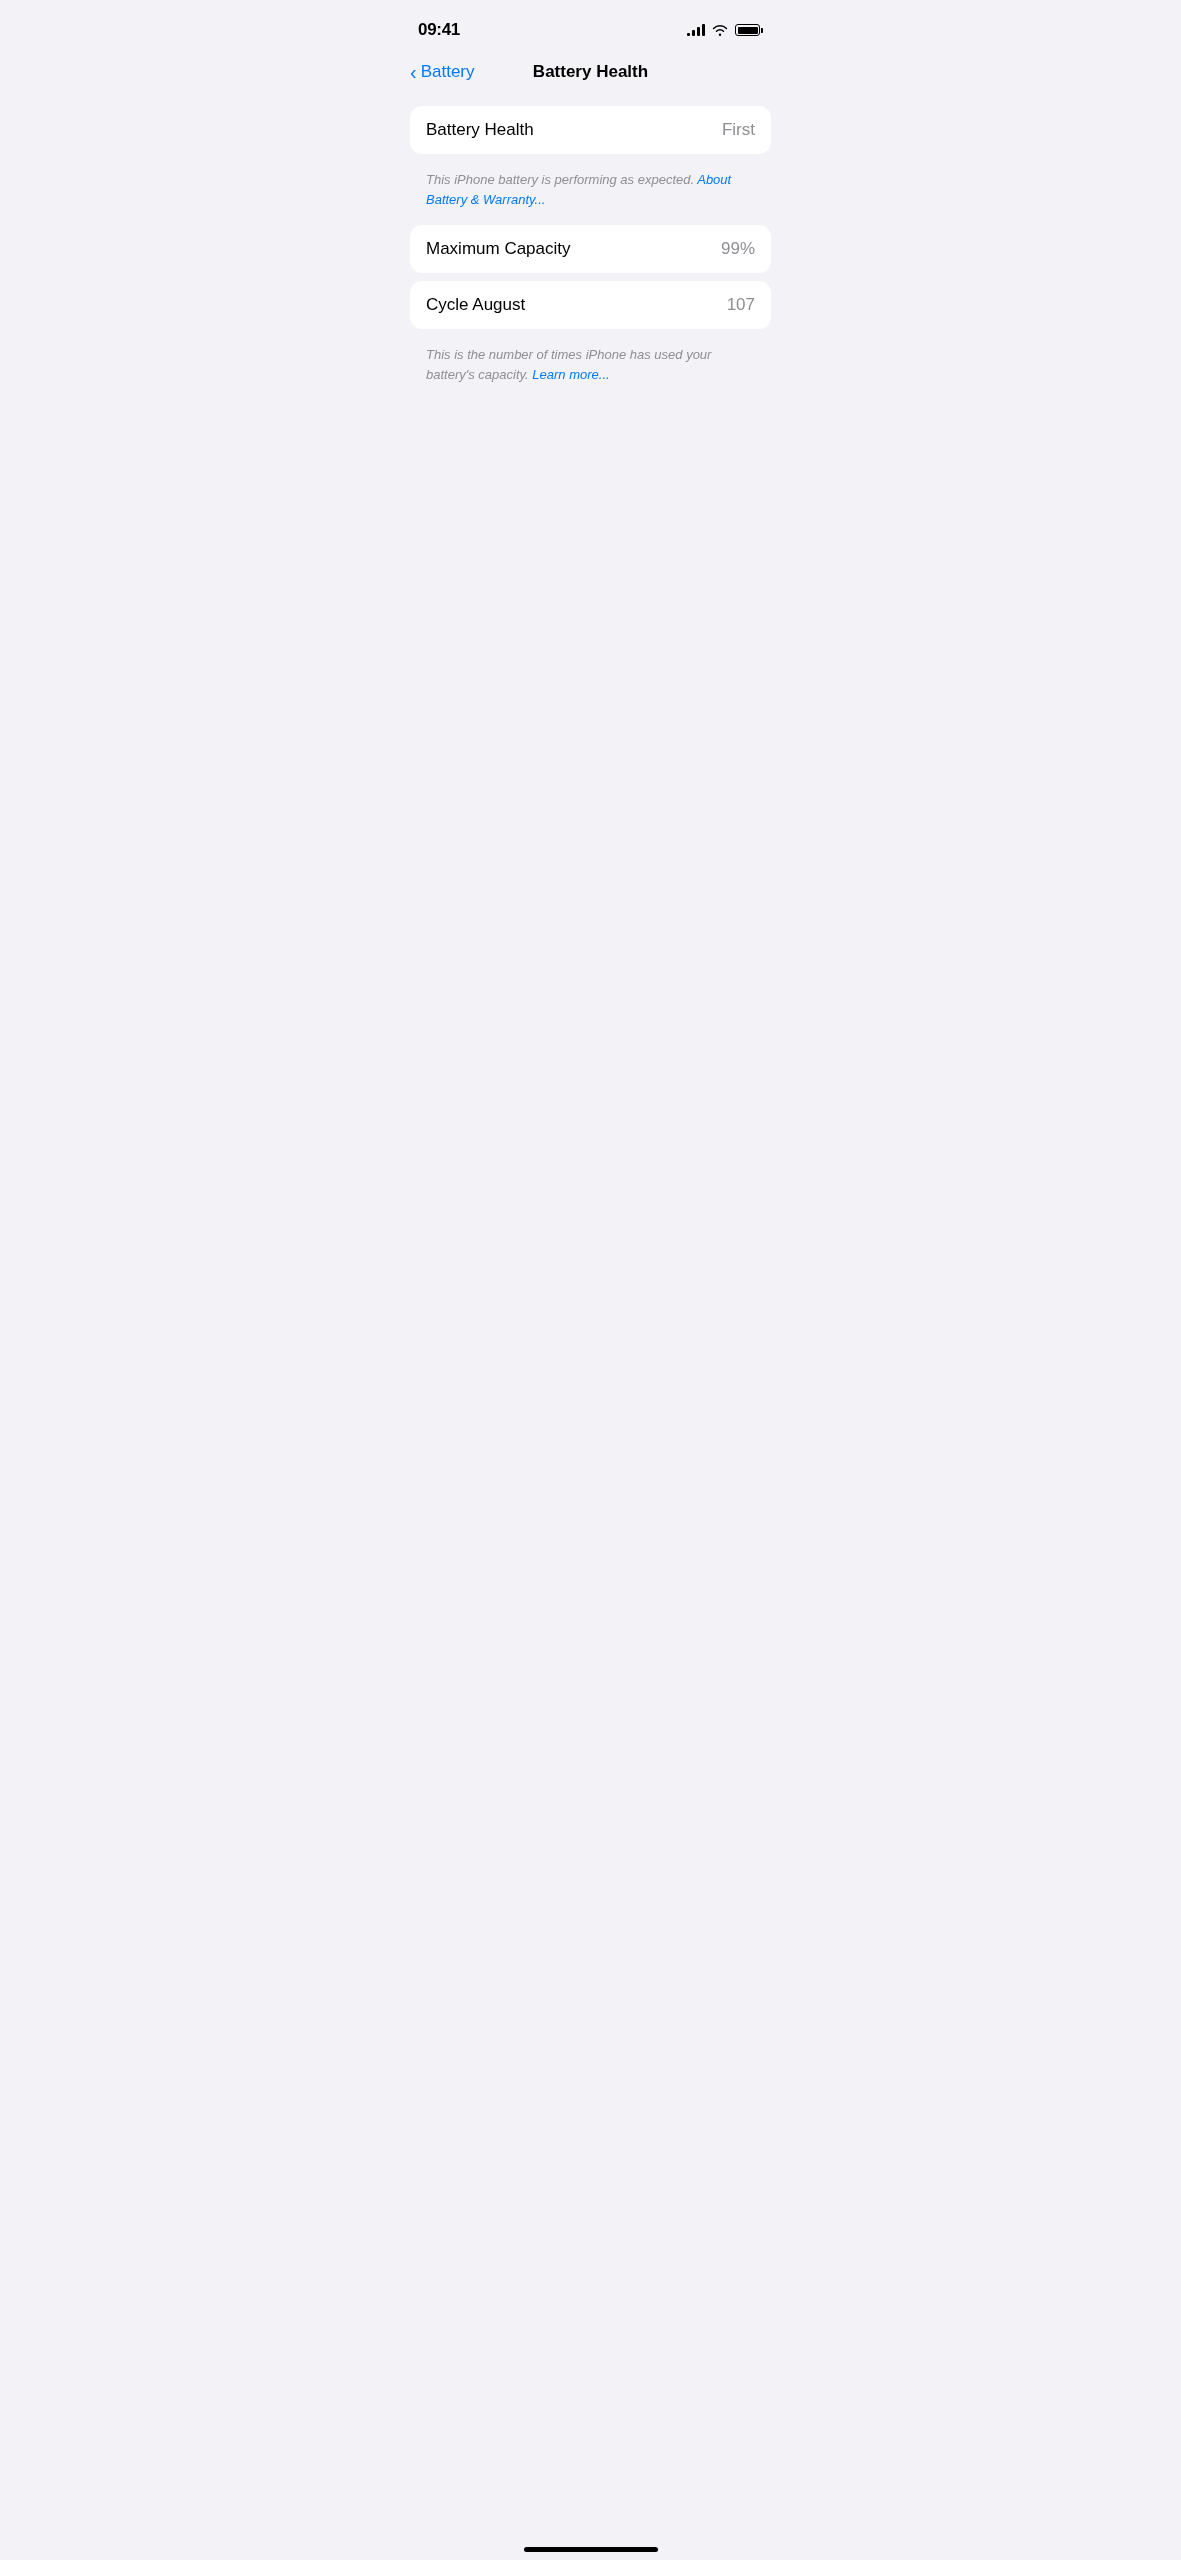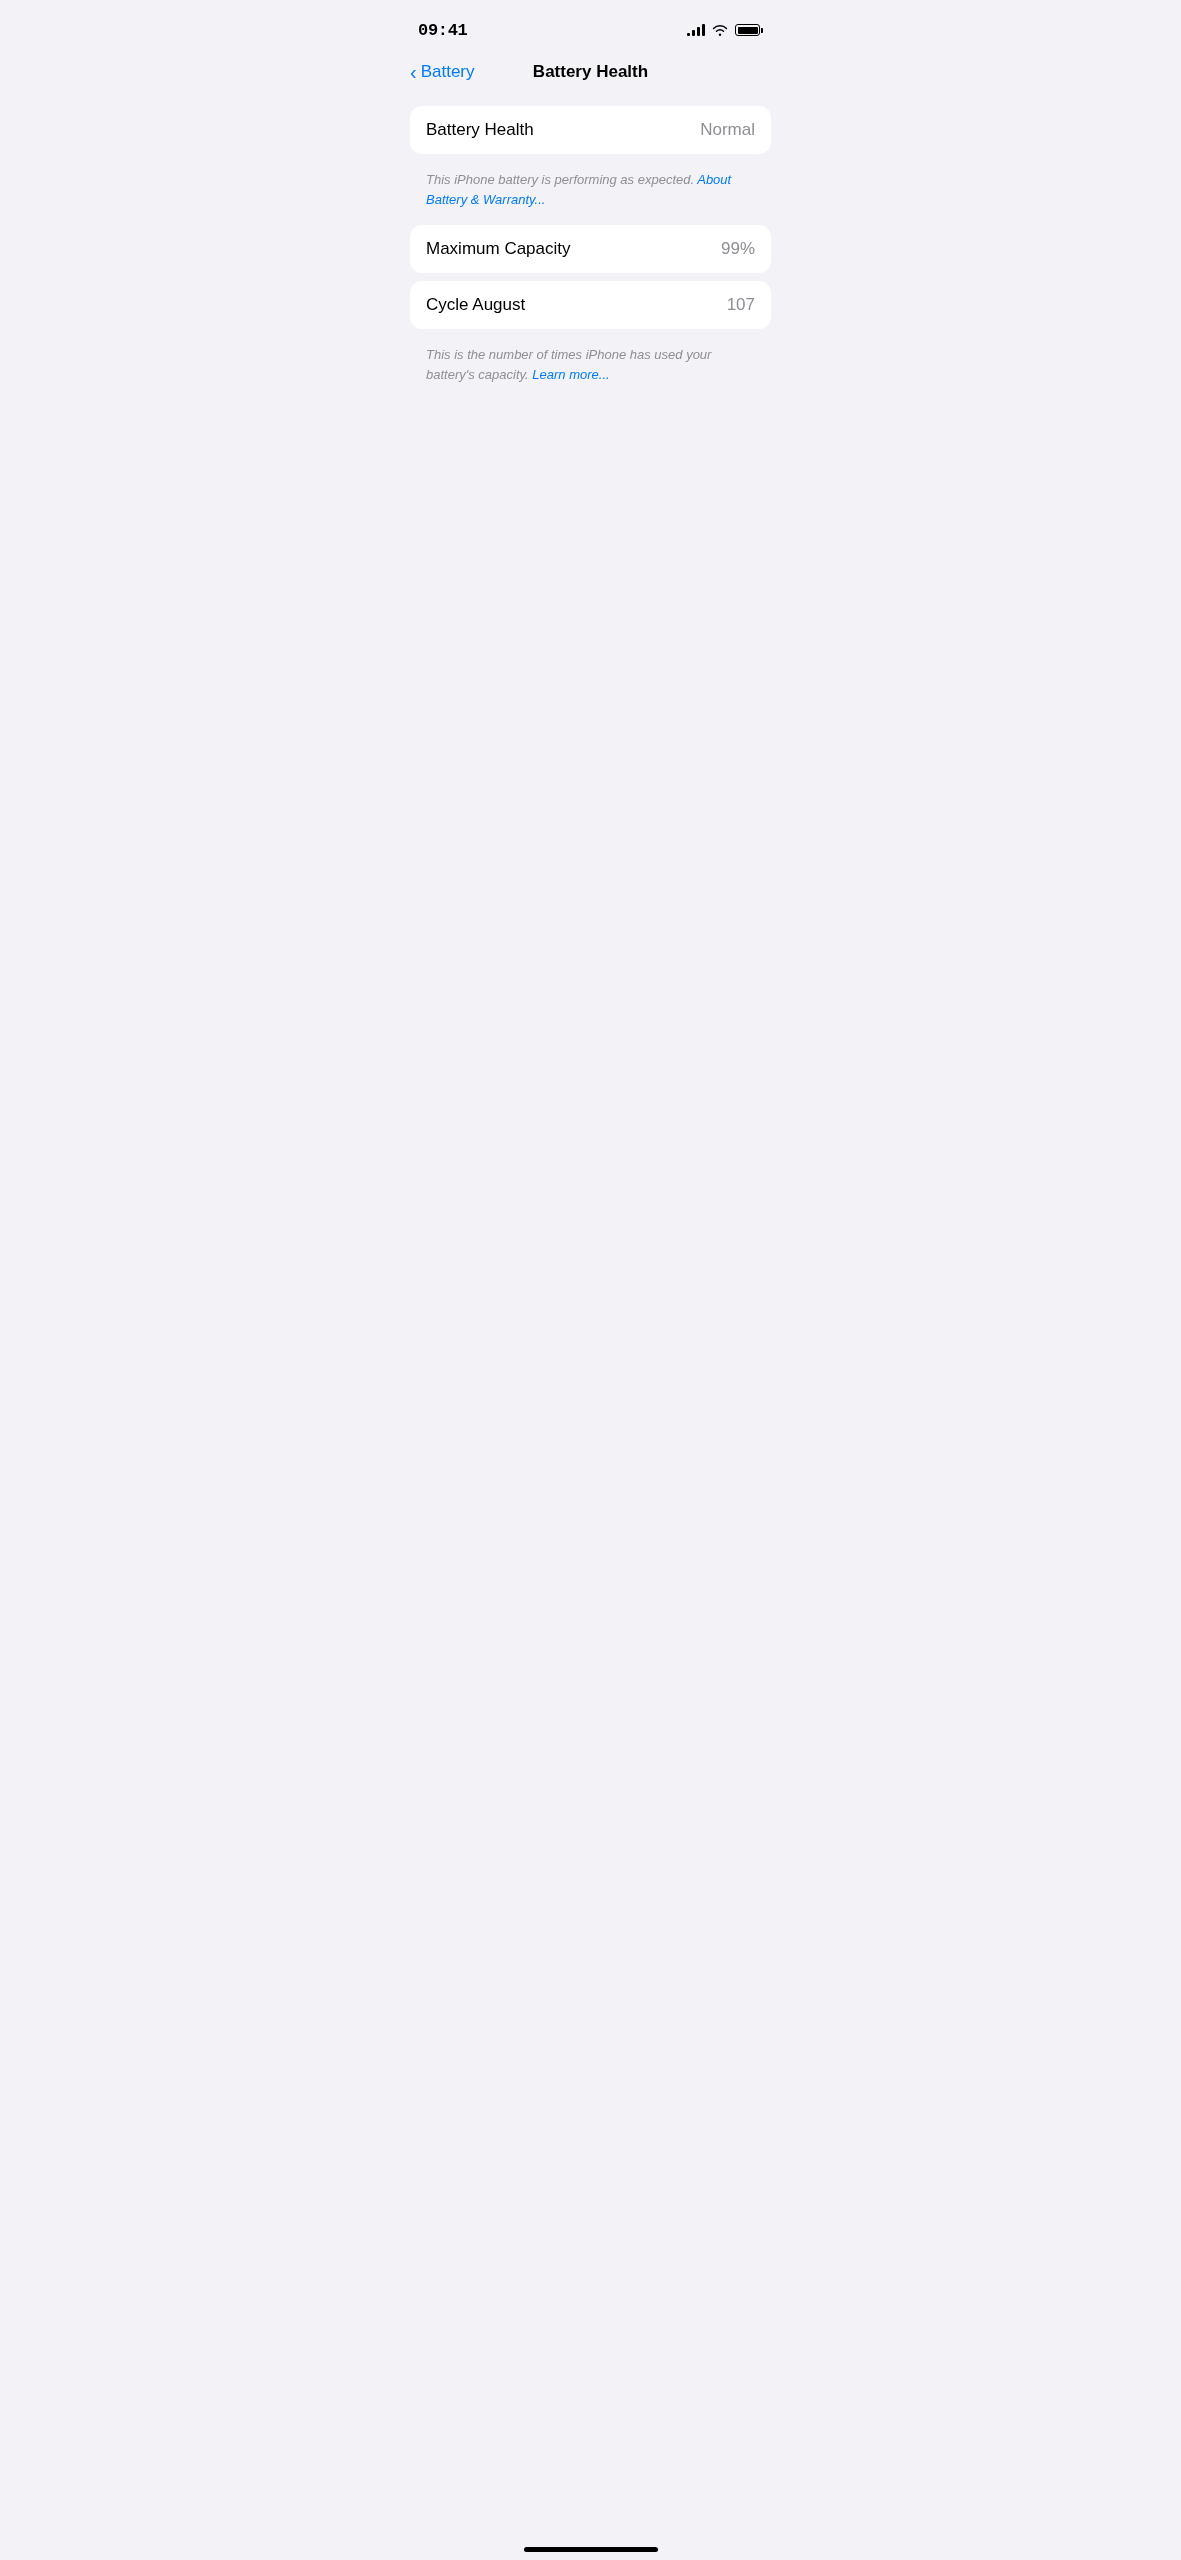--- a/index.html
+++ b/index.html
@@ -26,21 +26,20 @@
       align-items: center;
       padding: 14px 24px 8px 24px;
       height: 54px;
     }
 
     .status-time {
       font-size: 17px;
       font-weight: 600;
       color: #000;
       letter-spacing: -0.3px;
-      font-family: Liberation Mono, monospace;
     }
 
     .status-icons {
       display: flex;
       align-items: center;
       gap: 7px;
     }
 
     .signal-bars {
       display: flex;
@@ -216,21 +215,21 @@
     <span>Battery</span>
   </div>
   <span class="page-title">Battery Health</span>
 </div>
 
 <div class="content">
 
   <div class="card">
     <div class="card-row">
       <span class="row-label">Battery Health</span>
-      <span class="row-value">Normal</span>
+      <span class="row-value">First</span>
     </div>
   </div>
   <div class="description">
     This iPhone battery is performing as expected. <a>About Battery &amp; Warranty...</a>
   </div>
 
   <div class="card">
     <div class="card-row">
       <span class="row-label">Maximum Capacity</span>
       <span class="row-value">99%</span>

